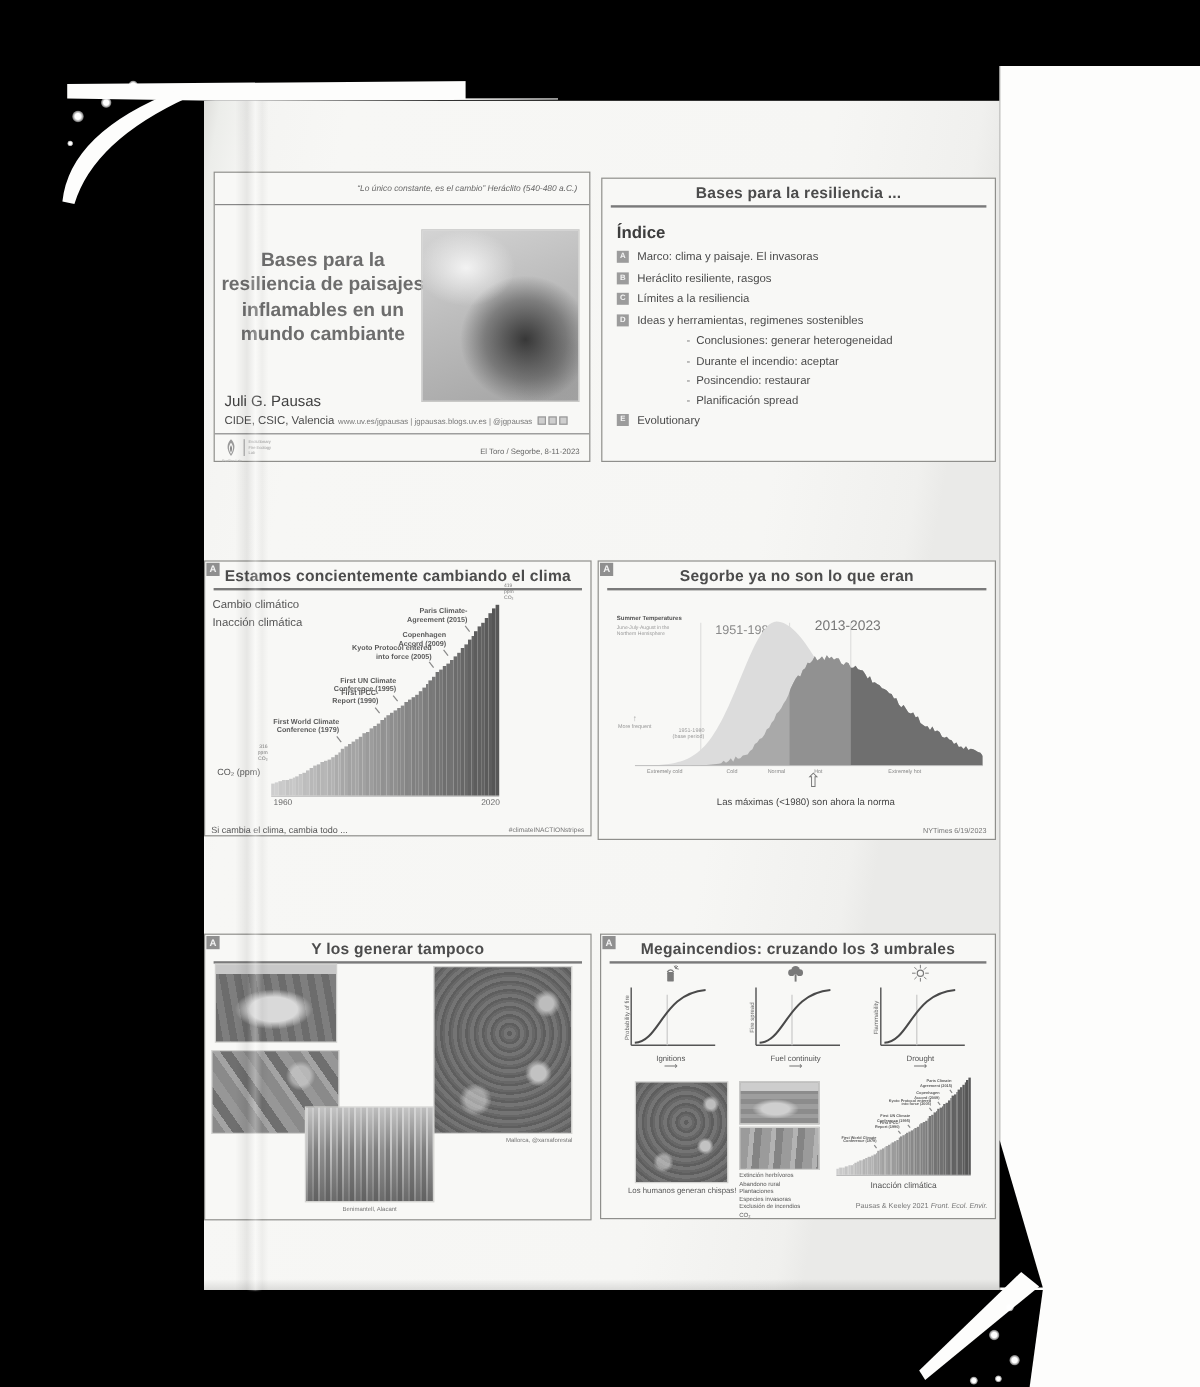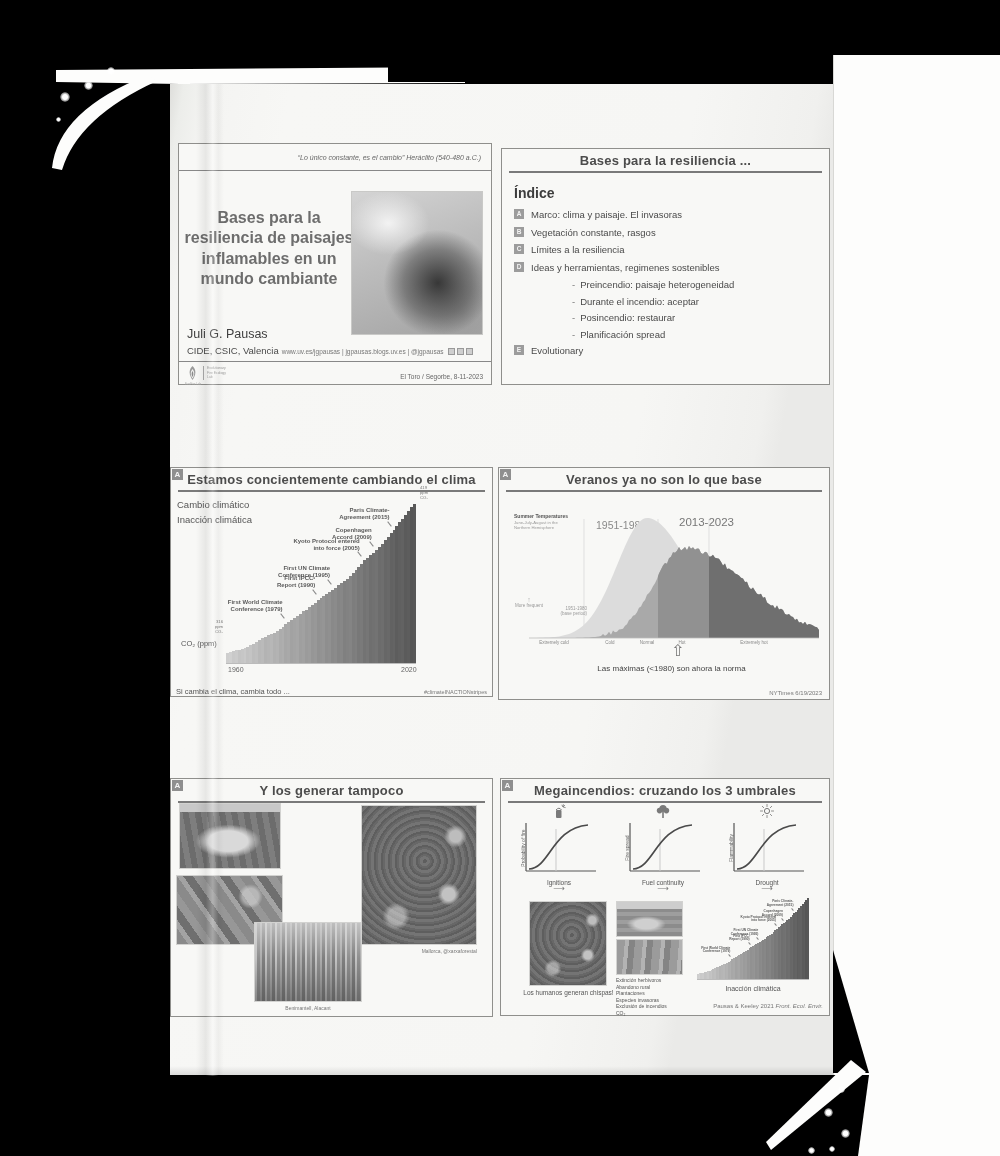--- a/index.html
+++ b/index.html
@@ -152,31 +152,31 @@
       <div class="slide-title">Bases para la resiliencia ...</div>
       <div class="header-rule"></div>
       <div class="idx-head">Índice</div>
       <div id="idx-list">
           <div class="idx-row">
             <span class="idx-badge">A</span>
             <span>Marco: clima y paisaje. El invasoras</span>
           </div>
           <div class="idx-row">
             <span class="idx-badge">B</span>
-            <span>Vegetación constante, rasgos</span>
+            <span>Heráclito resiliente, rasgos</span>
           </div>
           <div class="idx-row">
             <span class="idx-badge">C</span>
             <span>Límites a la resiliencia</span>
           </div>
           <div class="idx-row">
             <span class="idx-badge">D</span>
             <span>Ideas y herramientas, regimenes sostenibles</span>
           </div>
-          <div class="idx-sub"><span class="idx-dash">-</span><span>Preincendio: paisaje heterogeneidad</span></div>
+          <div class="idx-sub"><span class="idx-dash">-</span><span>Conclusiones: generar heterogeneidad</span></div>
           <div class="idx-sub"><span class="idx-dash">-</span><span>Durante el incendio: aceptar</span></div>
           <div class="idx-sub"><span class="idx-dash">-</span><span>Posincendio: restaurar</span></div>
           <div class="idx-sub"><span class="idx-dash">-</span><span>Planificación spread</span></div>
           <div class="idx-row">
             <span class="idx-badge">E</span>
             <span>Evolutionary</span>
           </div>
         </div>
     </div>
 
@@ -293,21 +293,21 @@
       </div>
       <div class="s3-ylab">CO₂ (ppm)</div>
       <div class="tick" style="left:57px;top:198px;">1960</div>
       <div class="tick" style="left:230px;top:198px;">2020</div>
       <div class="s3-footL">Si cambia el clima, cambia todo ...</div>
       <div class="s3-footR">#climateINACTIONstripes</div>
     </div>
 
     <div class="slide" style="left:328px;top:383px;width:332px;height:233px;">
       <div class="badge">A</div>
-      <div class="slide-title">Veranos ya no son lo que base</div>
+      <div class="slide-title">Segorbe ya no son lo que eran</div>
       <div class="header-rule"></div>
       <div class="s4-charthead">Summer Temperatures</div>
       <div class="s4-chartsub">
         <div>June-July-August in the</div>
         <div>Northern Hemisphere</div>
       </div>
       <div class="dist-label" style="left:97px;top:51px;">1951-1980</div>
       <div class="dist-label" style="left:180px;top:48px;font-size:11.5px;color:#777;">2013-2023</div>
       <div id="nyt-holder" style="position:absolute;left:30px;top:43px;width:290px;height:135px;">
           <svg width="290" height="135" viewBox="0 0 290 135">

